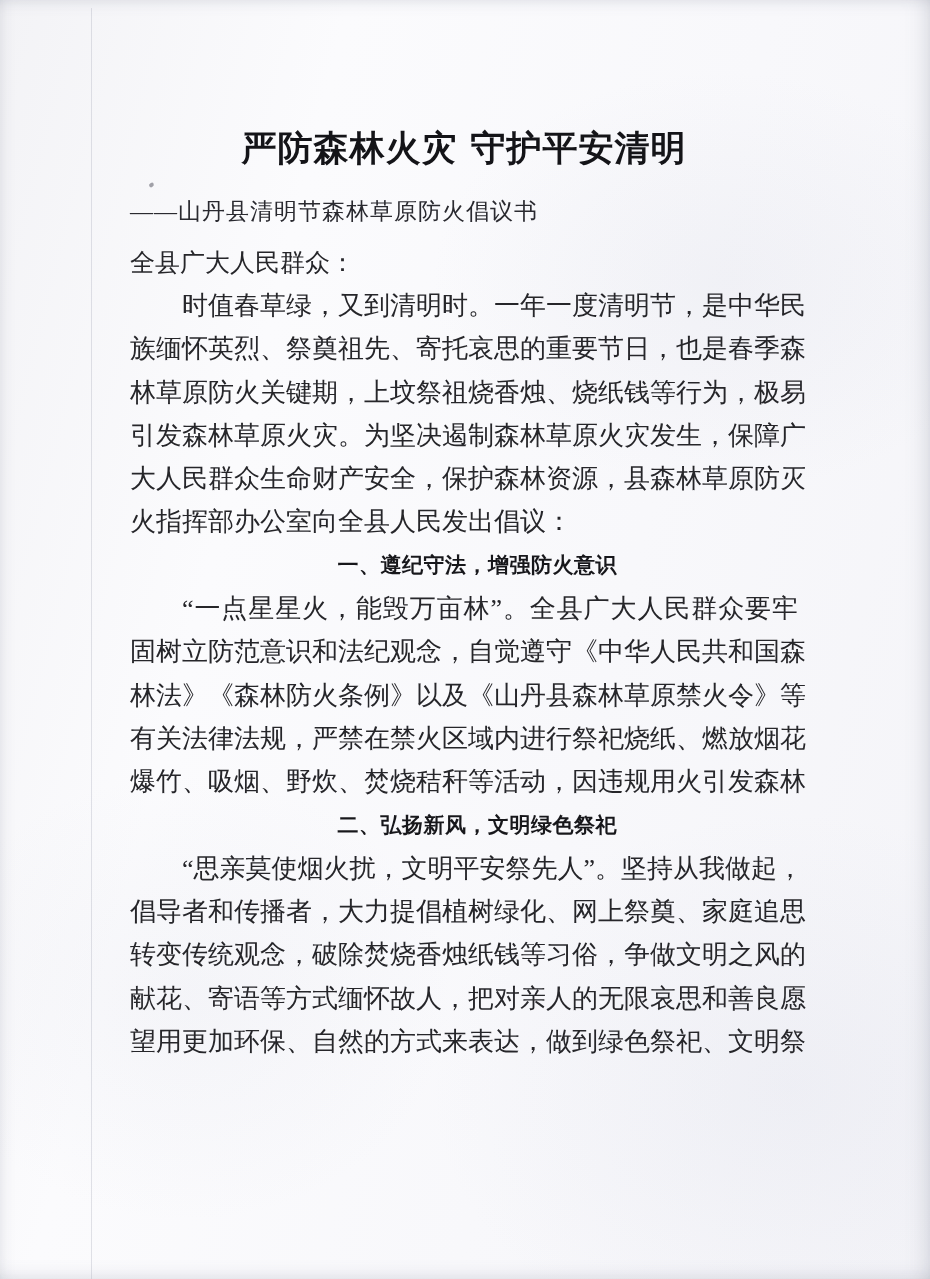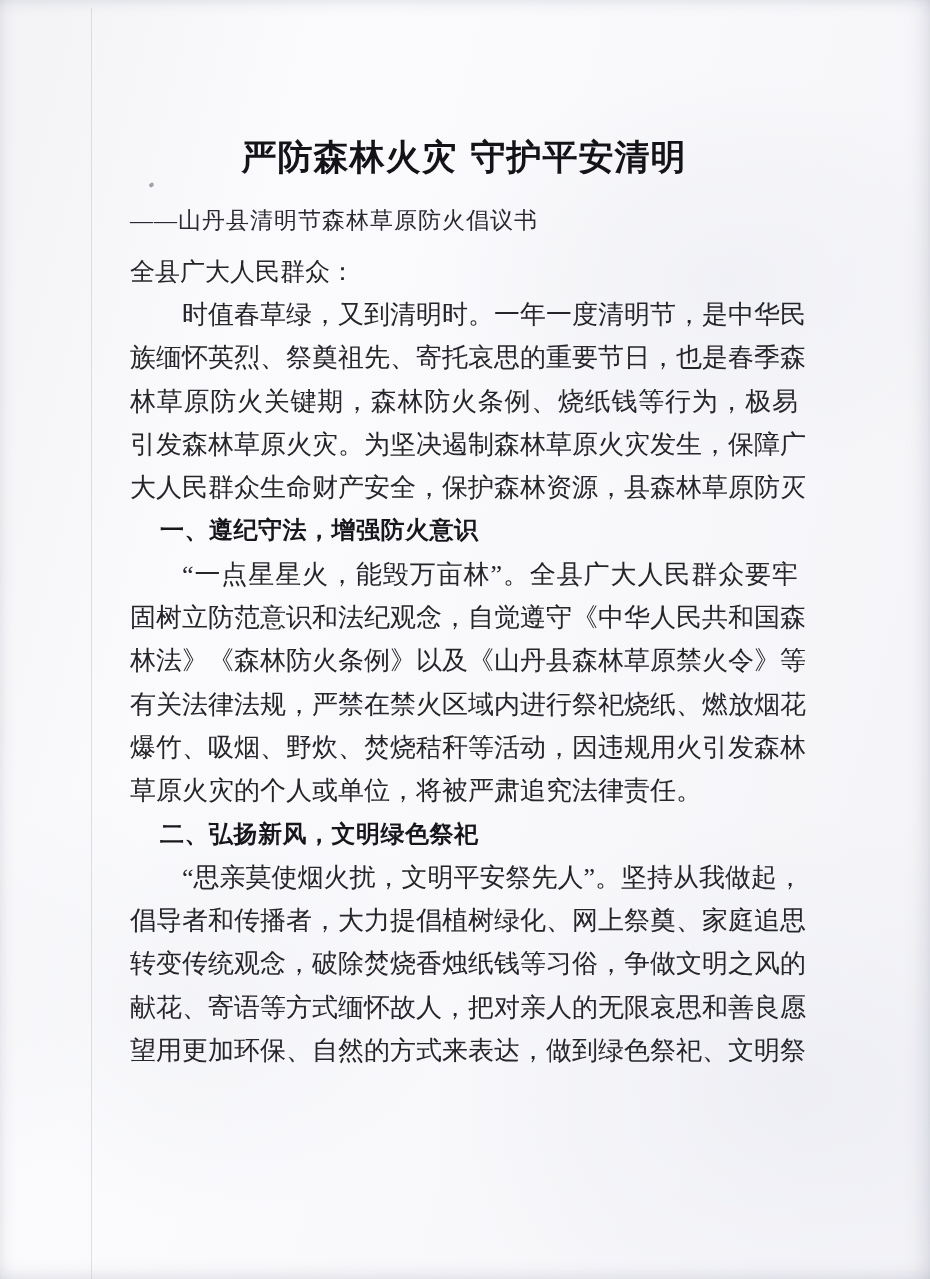--- a/index.html
+++ b/index.html
@@ -40,21 +40,21 @@
     top: 183px;
     width: 5px;
     height: 4px;
     border-radius: 50% 40% 60% 50%;
     background: rgba(90,90,100,0.55);
     transform: rotate(-35deg);
   }
   .content {
     position: absolute;
     left: 130px;
-    top: 9px;
+    top: 0;
     width: 668px;
   }
   .doc-title {
     margin-top: 126px;
     font-family: "DejaVu Sans", "Liberation Sans", sans-serif;
     font-weight: 700;
     font-size: 35px;
     line-height: 44px;
     text-align: center;
     color: #141418;
@@ -85,60 +85,61 @@
     color: #26262a;
   }
   .line.first { text-indent: 2em; }
   .line.end {
     text-align: left;
     text-align-last: left;
   }
   .heading {
     font-family: "DejaVu Sans", "Liberation Sans", sans-serif;
     font-weight: 700;
-    font-size: 24px;
+    font-size: 21px;
     line-height: 43.3px;
     height: 43.3px;
     text-indent: 1.25em;
     color: #17171b;
     letter-spacing: 0.5px;
+    text-align: center;
   }
 </style>
 </head>
 <body>
 
 <div class="scan-page">
   <div class="fold-line"></div>
   <div class="speck"></div>
 
   <div class="content">
 
     <div class="doc-title">严防森林火灾 守护平安清明</div>
 
     <div class="doc-subtitle">——山丹县清明节森林草原防火倡议书</div>
 
     <div class="salutation">全县广大人民群众：</div>
 
     <div>
       <div class="line first">时值春草绿，又到清明时。一年一度清明节，是中华民</div>
       <div class="line">族缅怀英烈、祭奠祖先、寄托哀思的重要节日，也是春季森</div>
-      <div class="line">林草原防火关键期，森林防火条例、烧纸钱等行为，极易</div>
+      <div class="line">林草原防火关键期，上坟祭祖烧香烛、烧纸钱等行为，极易</div>
       <div class="line">引发森林草原火灾。为坚决遏制森林草原火灾发生，保障广</div>
       <div class="line">大人民群众生命财产安全，保护森林资源，县森林草原防灭</div>
+      <div class="line end">火指挥部办公室向全县人民发出倡议：</div>
     </div>
 
     <div class="heading">一、遵纪守法，增强防火意识</div>
 
     <div>
       <div class="line first">“一点星星火，能毁万亩林”。全县广大人民群众要牢</div>
       <div class="line">固树立防范意识和法纪观念，自觉遵守《中华人民共和国森</div>
       <div class="line">林法》《森林防火条例》以及《山丹县森林草原禁火令》等</div>
       <div class="line">有关法律法规，严禁在禁火区域内进行祭祀烧纸、燃放烟花</div>
       <div class="line">爆竹、吸烟、野炊、焚烧秸秆等活动，因违规用火引发森林</div>
-      <div class="line end">草原火灾的个人或单位，将被严肃追究法律责任。</div>
     </div>
 
     <div class="heading">二、弘扬新风，文明绿色祭祀</div>
 
     <div>
       <div class="line first">“思亲莫使烟火扰，文明平安祭先人”。坚持从我做起，</div>
       <div class="line">倡导者和传播者，大力提倡植树绿化、网上祭奠、家庭追思</div>
       <div class="line">转变传统观念，破除焚烧香烛纸钱等习俗，争做文明之风的</div>
       <div class="line">献花、寄语等方式缅怀故人，把对亲人的无限哀思和善良愿</div>
       <div class="line">望用更加环保、自然的方式来表达，做到绿色祭祀、文明祭</div>

